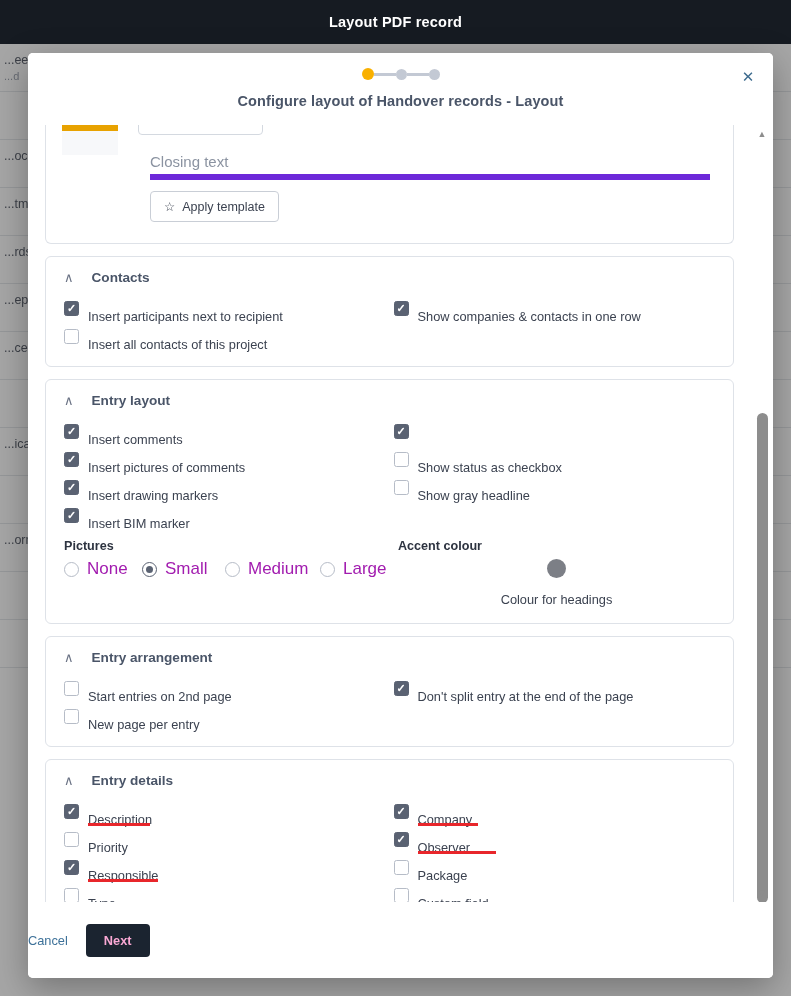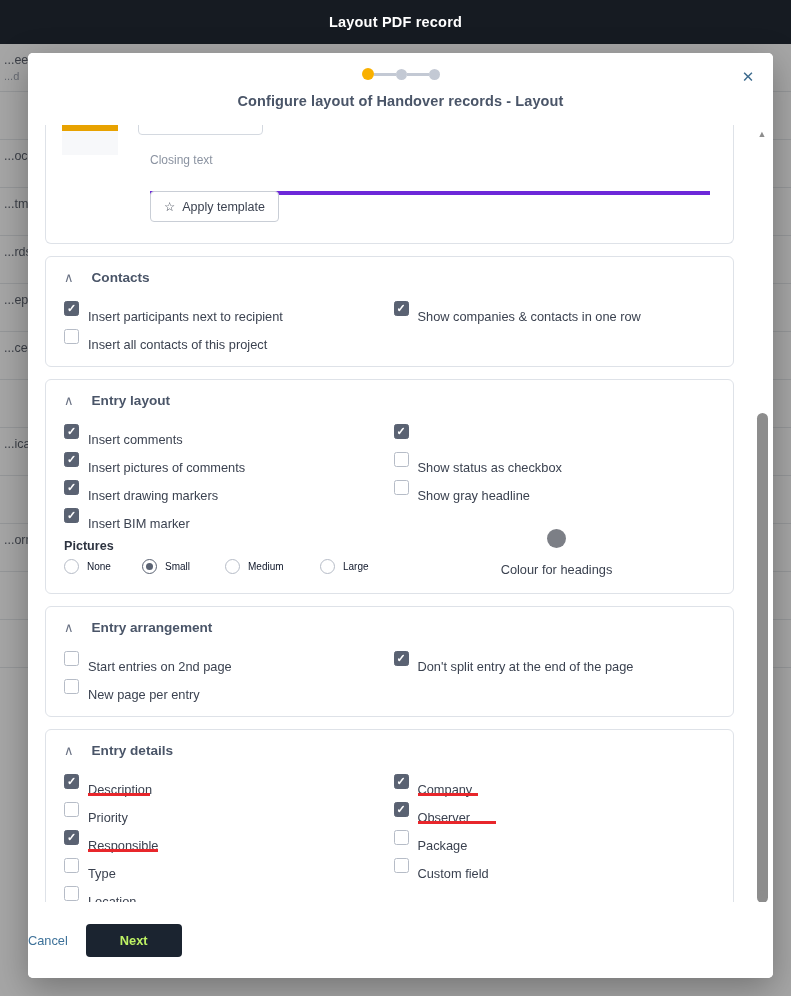--- a/index.html
+++ b/index.html
@@ -95,22 +95,22 @@
   .swatch-box {
     position: absolute; left: 16px; top: 0; width: 56px; height: 30px;
     background: #f7f8fa; border-top: 6px solid #e8a200;
   }
   .ghost-input {
     position: absolute; left: 92px; top: -12px; width: 125px; height: 22px;
     border: 1px solid #d4d9e0; border-radius: 4px; background: #fff;
   }
   .textline {
     position: absolute; left: 104px; top: 28px; width: 560px;
-    border-bottom: 4px solid #6d28d9; padding-bottom: 24px;
-    font-size: 12px; color: #8b93a1;
+    border-bottom: 6px solid #6d28d9; padding-bottom: 4px;
+    font-size: 15px; color: #8b93a1;
   }
   .tpl-btn {
     position: absolute; left: 104px; top: 66px;
     display: inline-flex; align-items: center; gap: 7px;
     border: 1px solid #c9ced6; border-radius: 4px; background: #fff;
     padding: 7px 13px; font-size: 12.5px; color: #3b4250; cursor: pointer;
     font-family: "Liberation Sans", sans-serif;
   }
 
   .sec-head {
@@ -152,21 +152,21 @@
   .rb {
     width: 15px; height: 15px; border-radius: 50%; flex: 0 0 15px;
     border: 1.6px solid #b6bcc7; background: #fff;
     display: flex; align-items: center; justify-content: center;
   }
   .rb.on { border-color: #5a6272; }
   .rb.on::after {
     content: ""; width: 7px; height: 7px; border-radius: 50%;
     background: #5a6272;
   }
-  .rb-label { font-size: 10px; color: #0f172a; }
+  .rb-label { font-size: 17px; color: #a21caf; }
 
   .accent-row { display: flex; align-items: center; gap: 14px; flex-direction: column; }
   .accent-dot { width: 19px; height: 19px; border-radius: 50%; }
   .accent-label { font-size: 12.8px; color: #3b4250; }
 
   
   #sbar {
     position: absolute; right: 3px; top: 0; width: 16px; bottom: 0;
     background: #ffffff;
   }
@@ -186,22 +186,22 @@
     flex: 0 0 76px; height: 76px; background: #fff;
     display: flex; align-items: center; justify-content: flex-start;
     gap: 18px; padding-right: 22px;
   }
   #cancel-btn {
     background: transparent; border: none; cursor: pointer;
     color: #3d7199; font-size: 12.8px;
     font-family: "Liberation Sans", sans-serif;
   }
   #next-btn {
-    background: #1b2430; color: #bef264; border: none; border-radius: 4px;
-    padding: 9px 34px; font-size: 12.8px; cursor: pointer; font-weight: bold;
+    background: #1b2430; color: #f9a8d4; border: none; border-radius: 4px;
+    padding: 9px 18px; font-size: 12.8px; cursor: pointer; font-weight: bold;
     font-family: "Liberation Sans", sans-serif;
   }
 </style>
 </head>
 <body>
 
 <div id="app-root">
 
   <div id="app-titlebar">
     <span class="t">Layout PDF record</span>
@@ -369,20 +369,21 @@
                       <span class="rb"></span>
                       <span class="rb-label">Medium</span>
                     </div>
                     <div class="radio-item" style="width: 70px;">
                       <span class="rb"></span>
                       <span class="rb-label">Large</span>
                     </div>
                   </div>
                 </div>
                 <div>
+                  <div class="subhead">Accent colour</div>
                   <div class="accent-row">
                     <span class="accent-dot" style="background: rgb(124, 127, 134);"></span>
                     <span class="accent-label">Colour for headings</span>
                   </div>
                 </div>
               </div>
             </div>
             <div class="card">
               <div class="sec-head">
                 <span class="chev">∧</span>

